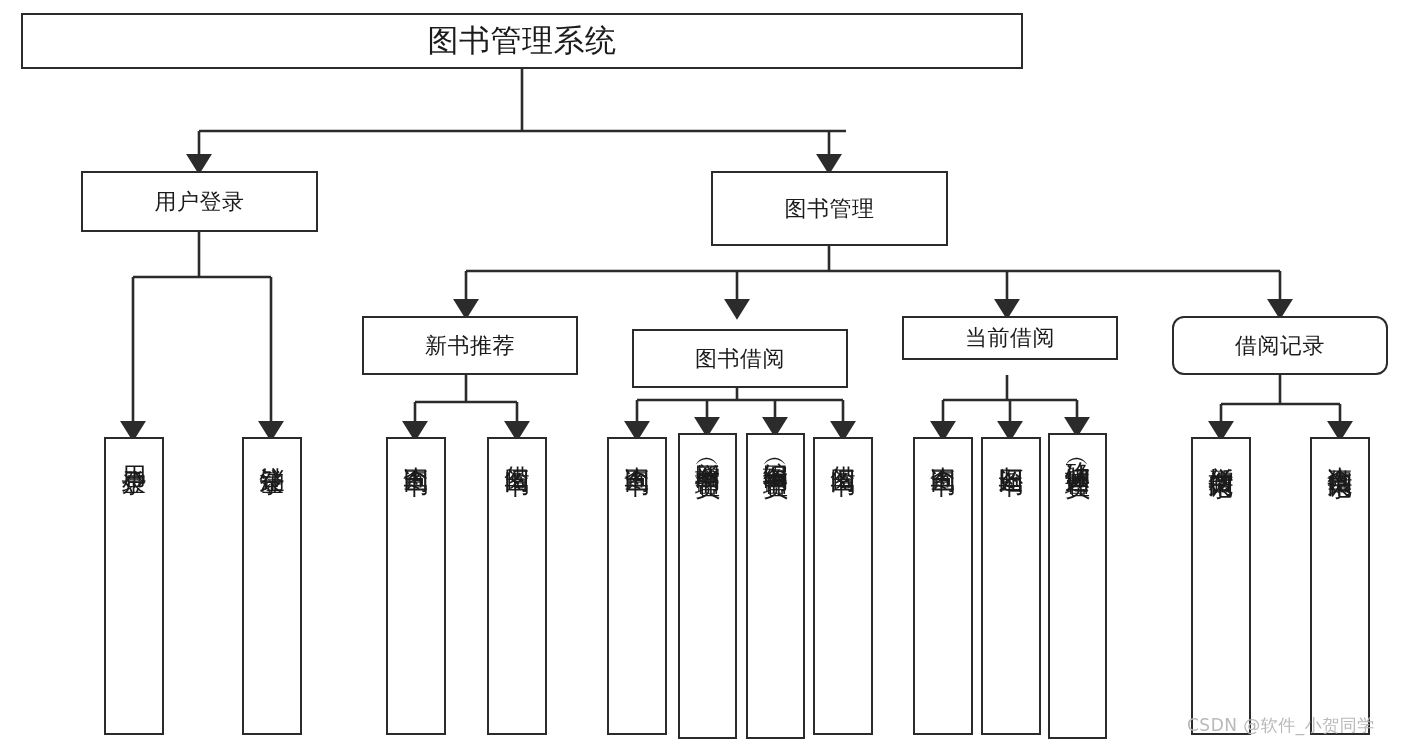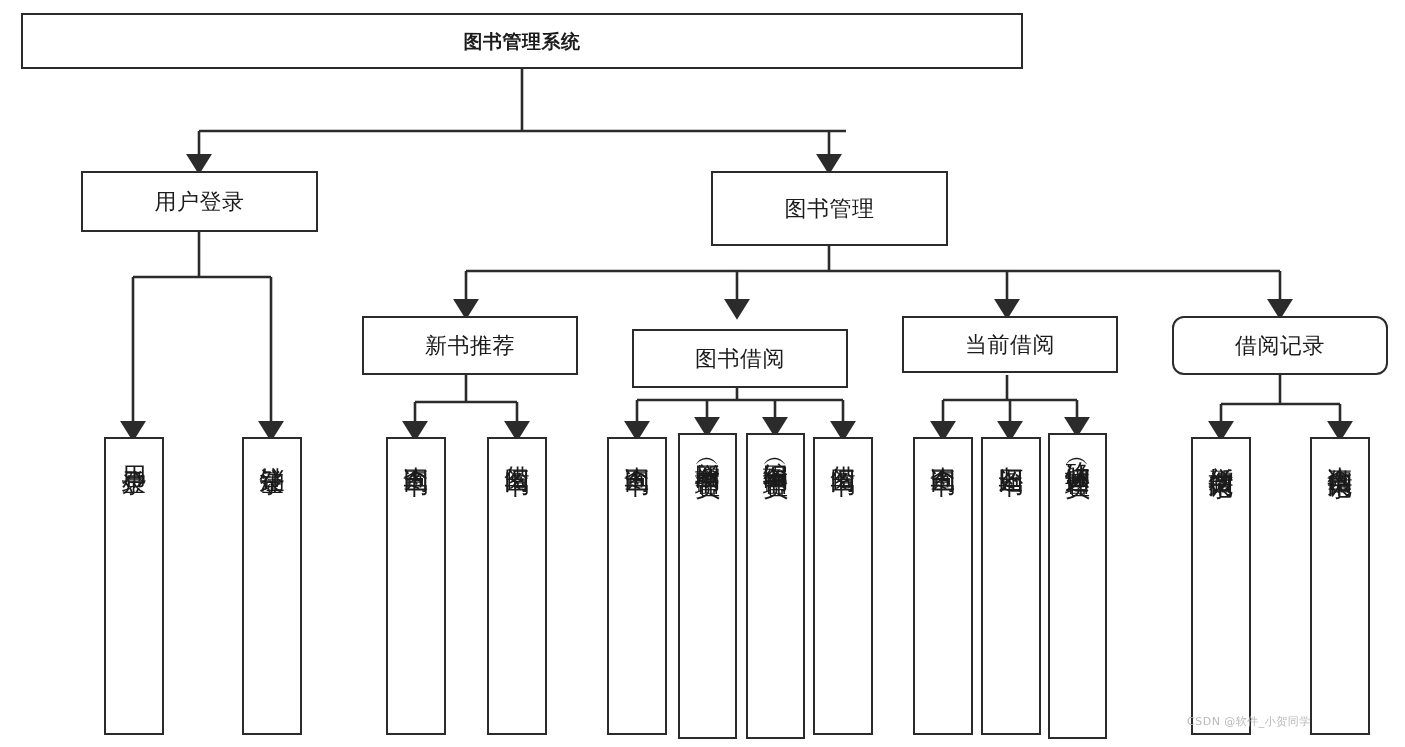--- a/index.html
+++ b/index.html
@@ -43,41 +43,40 @@
     letter-spacing: 0.5px;
     white-space: nowrap;
   }
   
   .node.horiz .node-label {
     font-size: 22px;
     writing-mode: horizontal-tb;
     text-align: center;
   }
   .node.root .node-label {
-    font-size: 19px;
-    font-weight: bold;
+    font-size: 31px;
   }
   
   .node.vert {
     align-items: flex-start;
     justify-content: center;
     padding-top: 7px;
   }
   .node.vert .node-label {
     font-size: 25px;
     writing-mode: vertical-rl;
     text-orientation: upright;
     letter-spacing: 2px;
     line-height: 1;
   }
   #watermark {
     position: absolute;
     left: 1187px;
     top: 714px;
-    font-size: 11px;
+    font-size: 17px;
     color: #b9b9b9;
     letter-spacing: 0.5px;
     white-space: nowrap;
     z-index: 6;
     pointer-events: none;
   }
 </style>
 </head>
 <body>
 
@@ -143,21 +142,21 @@
   <div class="node horiz" style="left:711px; top:171px; width:237px; height:75px;">
     <span class="node-label">图书管理</span>
   </div>
 
   <div class="node horiz" style="left:362px; top:316px; width:216px; height:59px;">
     <span class="node-label">新书推荐</span>
   </div>
   <div class="node horiz" style="left:632px; top:329px; width:216px; height:59px;">
     <span class="node-label">图书借阅</span>
   </div>
-  <div class="node horiz" style="left:902px; top:316px; width:216px; height:57px;">
+  <div class="node horiz" style="left:902px; top:316px; width:216px; height:44px;">
     <span class="node-label">当前借阅</span>
   </div>
   <div class="node horiz" style="left:1172px; top:316px; width:216px; height:59px;border-radius:12px;">
     <span class="node-label">借阅记录</span>
   </div>
 
   <div class="node vert" style="left:104px; top:437px; width:60px; height:298px;">
     <span class="node-label">用户登录</span>
   </div>
   <div class="node vert" style="left:242px; top:437px; width:60px; height:298px;">

